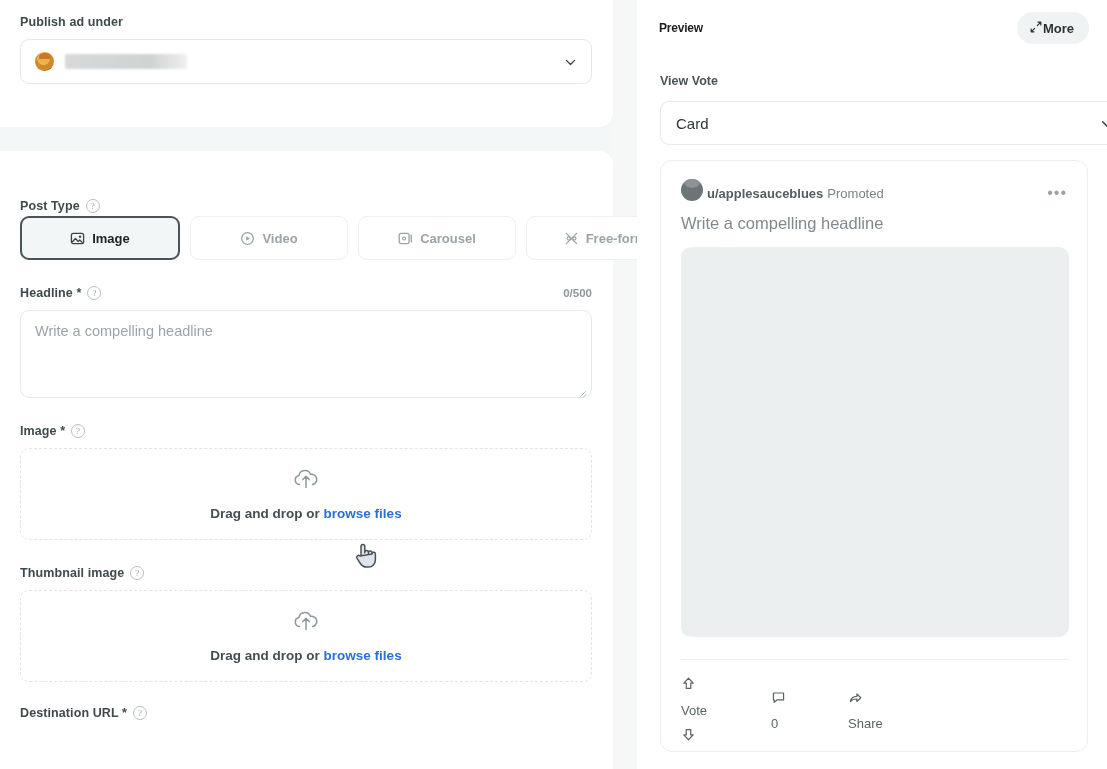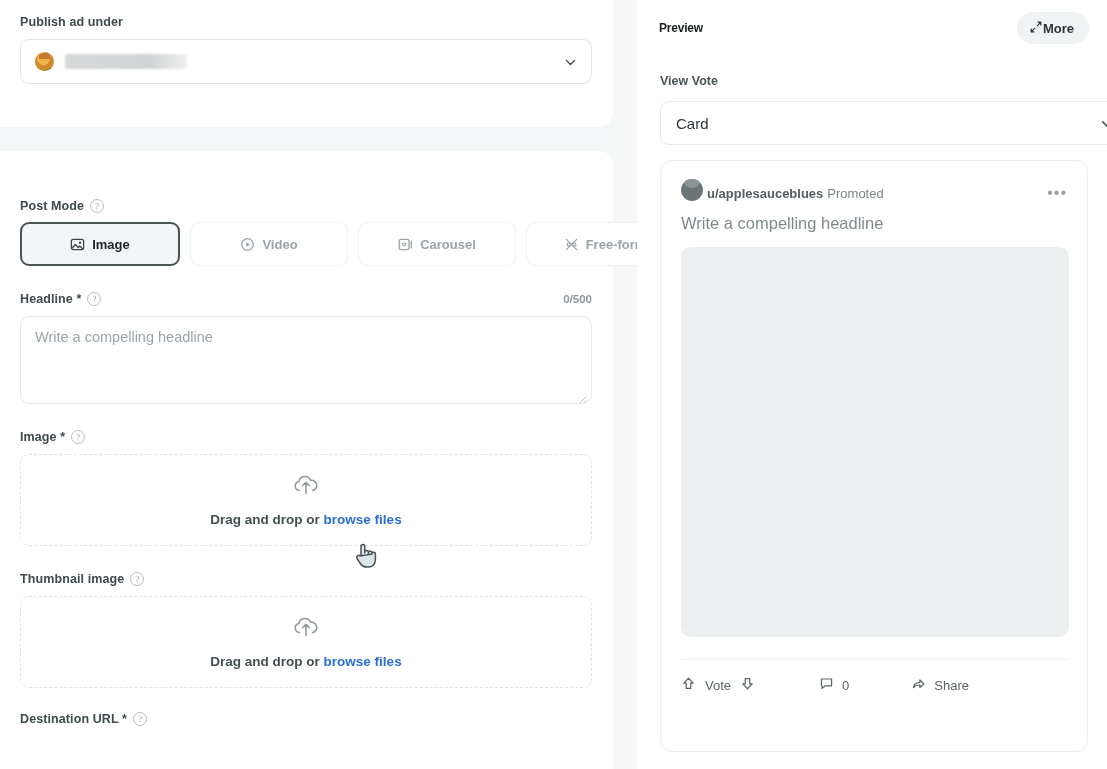--- a/index.html
+++ b/index.html
@@ -83,21 +83,21 @@
     height: 34px; padding: 0 17px; border-radius: 18px;
     border: 1px solid #dfe4e5; background: #fff;
     font-size: 12.5px; font-weight: bold; color: #2f3638;
     font-family: "Liberation Sans", sans-serif;
     display:flex; align-items:center; cursor: pointer;
   }
 
   .section-gap { margin-top: 26px; }
 
   
-  .posttype-row { display: flex; gap: 10px; margin-top: 9px; width: 664px; }
+  .posttype-row { display: flex; gap: 10px; margin-top: 3px; width: 664px; }
   .pt-btn {
     flex: 1; height: 44px; border-radius: 9px;
     border: 1px solid #ecf0f1; background: #fff;
     display: flex; align-items: center; justify-content: center; gap: 7px;
     font-size: 13px; font-weight: bold; color: #9aa4a8; cursor: pointer;
   }
   .pt-btn.selected {
     border: 2px solid #4a5356; background: #f3f6f6; color: #1d2224;
   }
   .pt-ico { width: 15px; height: 15px; display:block; }
@@ -171,21 +171,21 @@
   .pc-headline { margin-top: 13px; font-size: 16.5px; color:#808a8d; }
   .pc-image {
     margin-top: 14px; width: 388px; height: 390px;
     background: #ebefef; border-radius: 10px;
   }
   .pc-divider { margin-top: 22px; width: 388px; height:1px; background:#eef1f1; }
   .pc-actions {
     margin-top: 16px; width: 388px; display:flex; align-items:center; gap: 0;
     font-size: 13px; color:#5b6467;
   }
-  .act { display:flex; align-items:center; gap:8px; cursor:pointer; }
+  .act { display:flex; gap:8px; cursor:pointer;flex-direction:column; }
   .act-vote { gap: 9px; }
   .sp1 { width: 64px; } .sp2 { width: 62px; }
 
   
   .cursor { position:absolute; left: 352px; top: 540px; width: 26px; height: 30px; pointer-events:none; }
 </style>
 </head>
 <body>
 
 <div id="root">
@@ -205,21 +205,21 @@
             </svg>
         </span>
       </div>
     </div>
 
     <div class="card card-creative">
 
 
       <div class="section-gap">
         <div class="field-label">
-          <span>Post Mode</span>
+          <span>Post Type</span>
           <span class="help-icon">?</span>
         </div>
         <div class="posttype-row">
 
           <div class="pt-btn selected">
             <span class="pt-ico">
               <svg viewBox="0 0 16 16" width="15" height="15">
                   <rect x="1.5" y="2.5" width="13" height="11" rx="2" fill="none" stroke="#3b4446" stroke-width="1.4"></rect>
                   <circle cx="10.7" cy="6" r="1.3" fill="#3b4446"></circle>
                   <path d="M2.2 12l3.6-4 3 3.2 1.6-1.6 3.3 3.3" fill="none" stroke="#3b4446" stroke-width="1.4" stroke-linejoin="round"></path>

